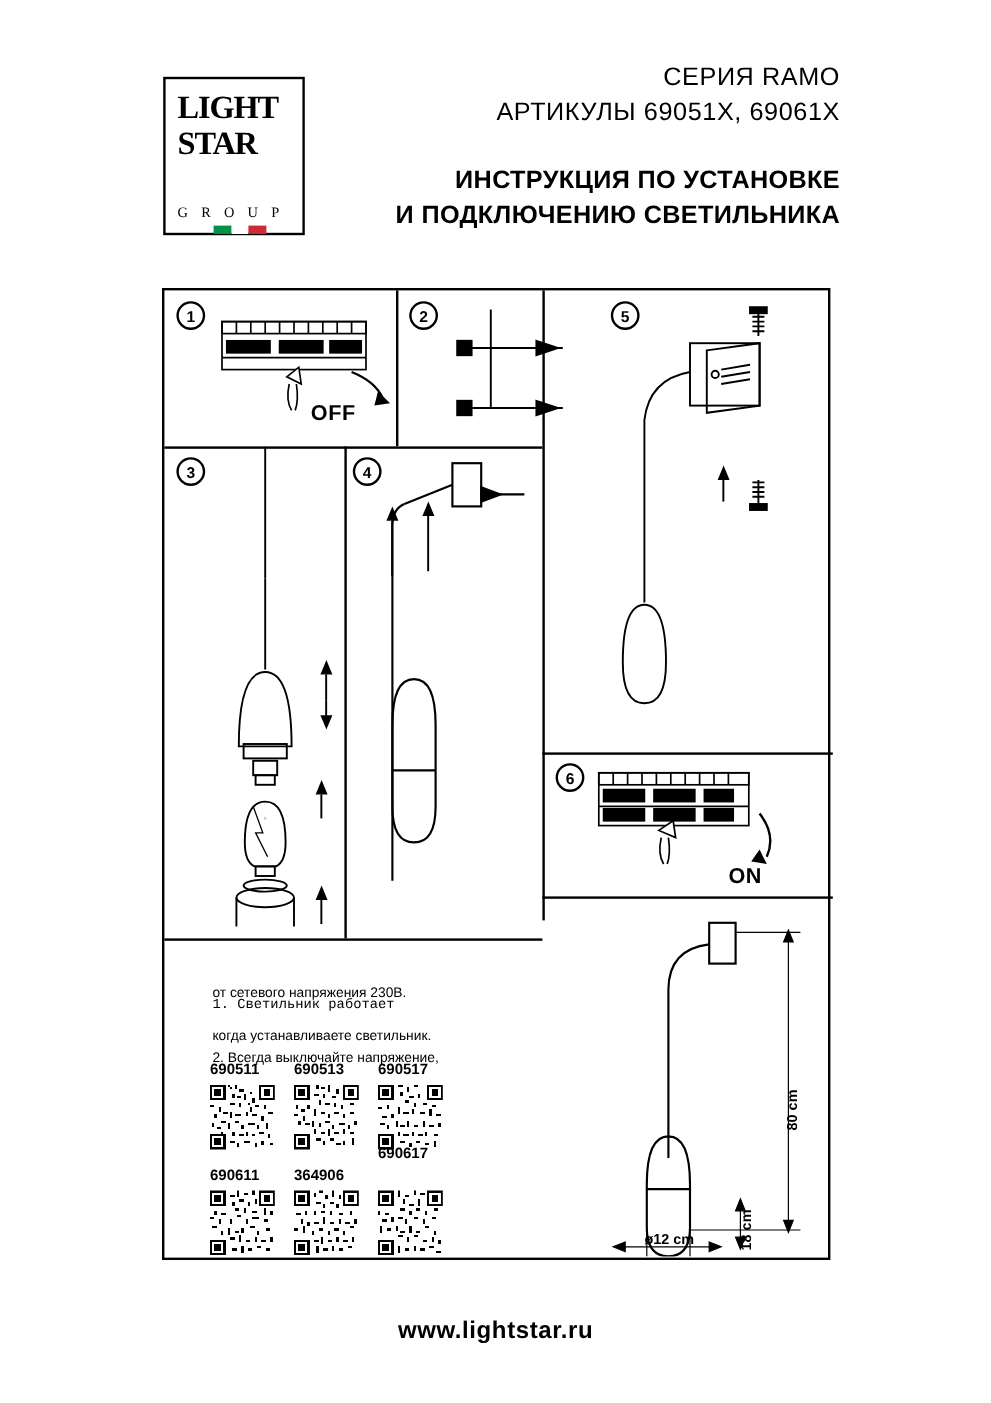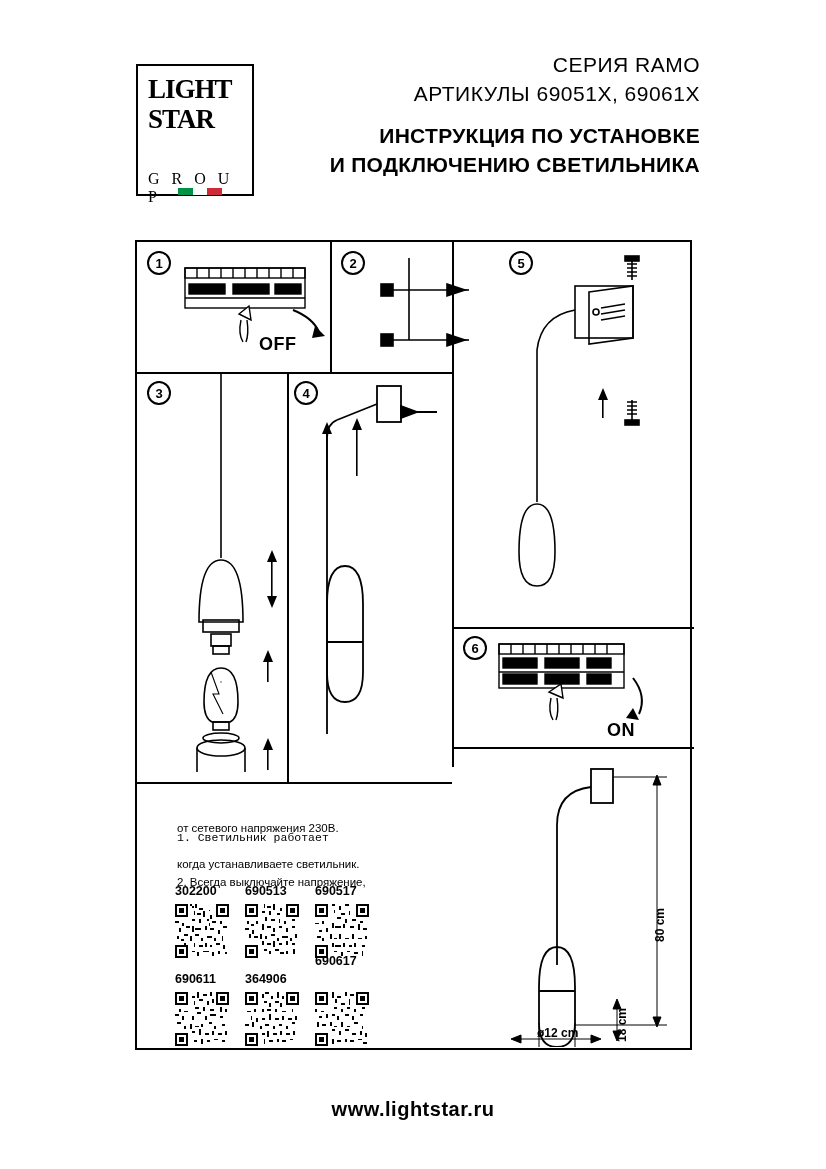--- a/index.html
+++ b/index.html
@@ -43,21 +43,21 @@
     font-weight: bold;
     font-size: 27px;
     letter-spacing: -1px;
     line-height: 30px;
     color: #000;
   }
   .logo-group {
     position: absolute;
     left: 10px; top: 104px;
     font-family: "Liberation Serif", serif;
-    font-size: 16px;
+    font-size: 12px;
     letter-spacing: 4px;
     color: #000;
   }
   .logo-flag {
     position: absolute;
     left: 40px; top: 122px;
     width: 44px; height: 7px;
     display: flex;
   }
   .logo-flag span { flex: 1 1 auto; height: 100%; display:block; }
@@ -70,21 +70,21 @@
     right: 126px; top: 50px;
     text-align: right;
   }
   .series-line {
     font-size: 21px;
     font-weight: normal;
     letter-spacing: 0.5px;
     line-height: 29px;
   }
   .instr-line {
-    margin-top: 13px;
+    margin-top: 28px;
     font-size: 21px;
     font-weight: bold;
     letter-spacing: 0.3px;
     line-height: 29px;
   }
 
   
   .frame {
     position: absolute;
     left: 135px; top: 240px;
@@ -403,21 +403,21 @@
   </div>
   <div class="dim-label dim-vert" style="left:516px; top:700px;">80 cm</div>
   <div class="dim-label dim-vert" style="left:478px; top:800px;">18 cm</div>
   <div class="dim-label" style="left:400px; top:784px;">ø12 cm</div>
 
   <div class="notes" style="left:40px; top:588px;font-family:Liberation Mono, monospace;"><span>1. Светильник работает</span></div>
   <div class="notes" style="left:40px; top:578px;"><span>от сетевого напряжения 230В.</span></div>
   <div class="notes" style="left:40px; top:632px;"><span>2. Всегда выключайте напряжение,</span></div>
   <div class="notes" style="left:40px; top:614px;"><span>когда устанавливаете светильник.</span></div>
 
-  <div class="qr-label" style="left:38px; top:642px;">302200</div>
+  <div class="qr-label" style="left:38px; top:642px;">690511</div>
   <div class="qr-label" style="left:108px; top:642px;">690513</div>
   <div class="qr-label" style="left:178px; top:642px;">690517</div>
 
   <div class="qr-box" style="left:38px; top:662px;">
     <svg width="54" height="54" viewBox="0 0 29 29" shape-rendering="crispEdges">
       <rect width="29" height="29" fill="#fff"></rect>
       <g fill="#000">
         <rect x="0" y="0" width="7" height="7"></rect>
           <rect x="1" y="1" width="5" height="5" fill="#fff"></rect>
           <rect x="2" y="2" width="3" height="3"></rect>

